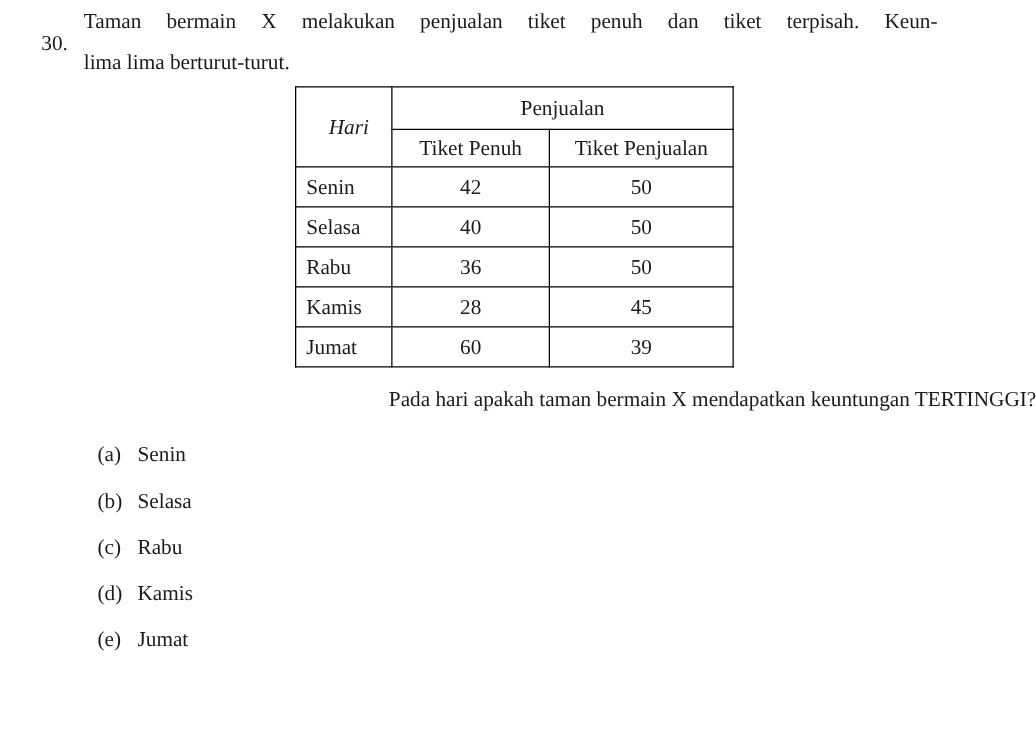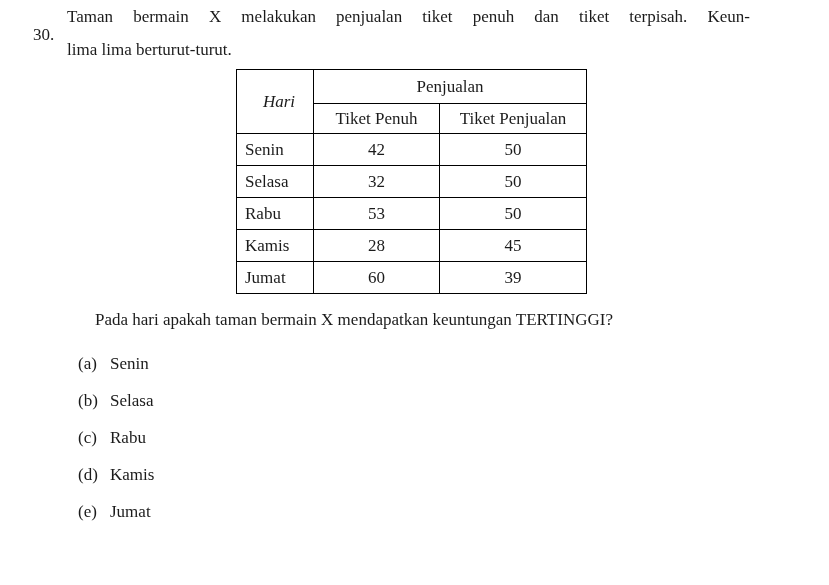--- a/index.html
+++ b/index.html
@@ -51,22 +51,23 @@
   }
   .col-hari { width: 77px; }
   .col-penuh { width: 126px; }
   .col-terpisah { width: 147px; }
   th.corner { text-align: center; padding-left: 8px; font-style: italic; }
   th.group { height: 34px; text-align: center; }
   th.sub { height: 30px; text-align: center; }
   td.day { height: 32px; text-align: left; padding-left: 8px; }
   td.num { height: 32px; text-align: center; }
   .prompt {
-    margin: 17px 0 0 95px;
+    margin: 17px 0 0 50px;
     line-height: 18px;
+    text-align: right;
   }
   .choices {
     margin: 25px 0 0 78px;
   }
   .choice {
     display: flex;
     line-height: 19px;
     margin-bottom: 18px;
   }
   .choice .marker {
@@ -102,26 +103,26 @@
         <th class="sub">Tiket Penuh</th>
         <th class="sub">Tiket Penjualan</th>
       </tr>
       <tr>
         <td class="day">Senin</td>
         <td class="num">42</td>
         <td class="num">50</td>
       </tr>
       <tr>
         <td class="day">Selasa</td>
-        <td class="num">32</td>
+        <td class="num">40</td>
         <td class="num">50</td>
       </tr>
       <tr>
         <td class="day">Rabu</td>
-        <td class="num">53</td>
+        <td class="num">36</td>
         <td class="num">50</td>
       </tr>
       <tr>
         <td class="day">Kamis</td>
         <td class="num">28</td>
         <td class="num">45</td>
       </tr>
       <tr>
         <td class="day">Jumat</td>
         <td class="num">60</td>

